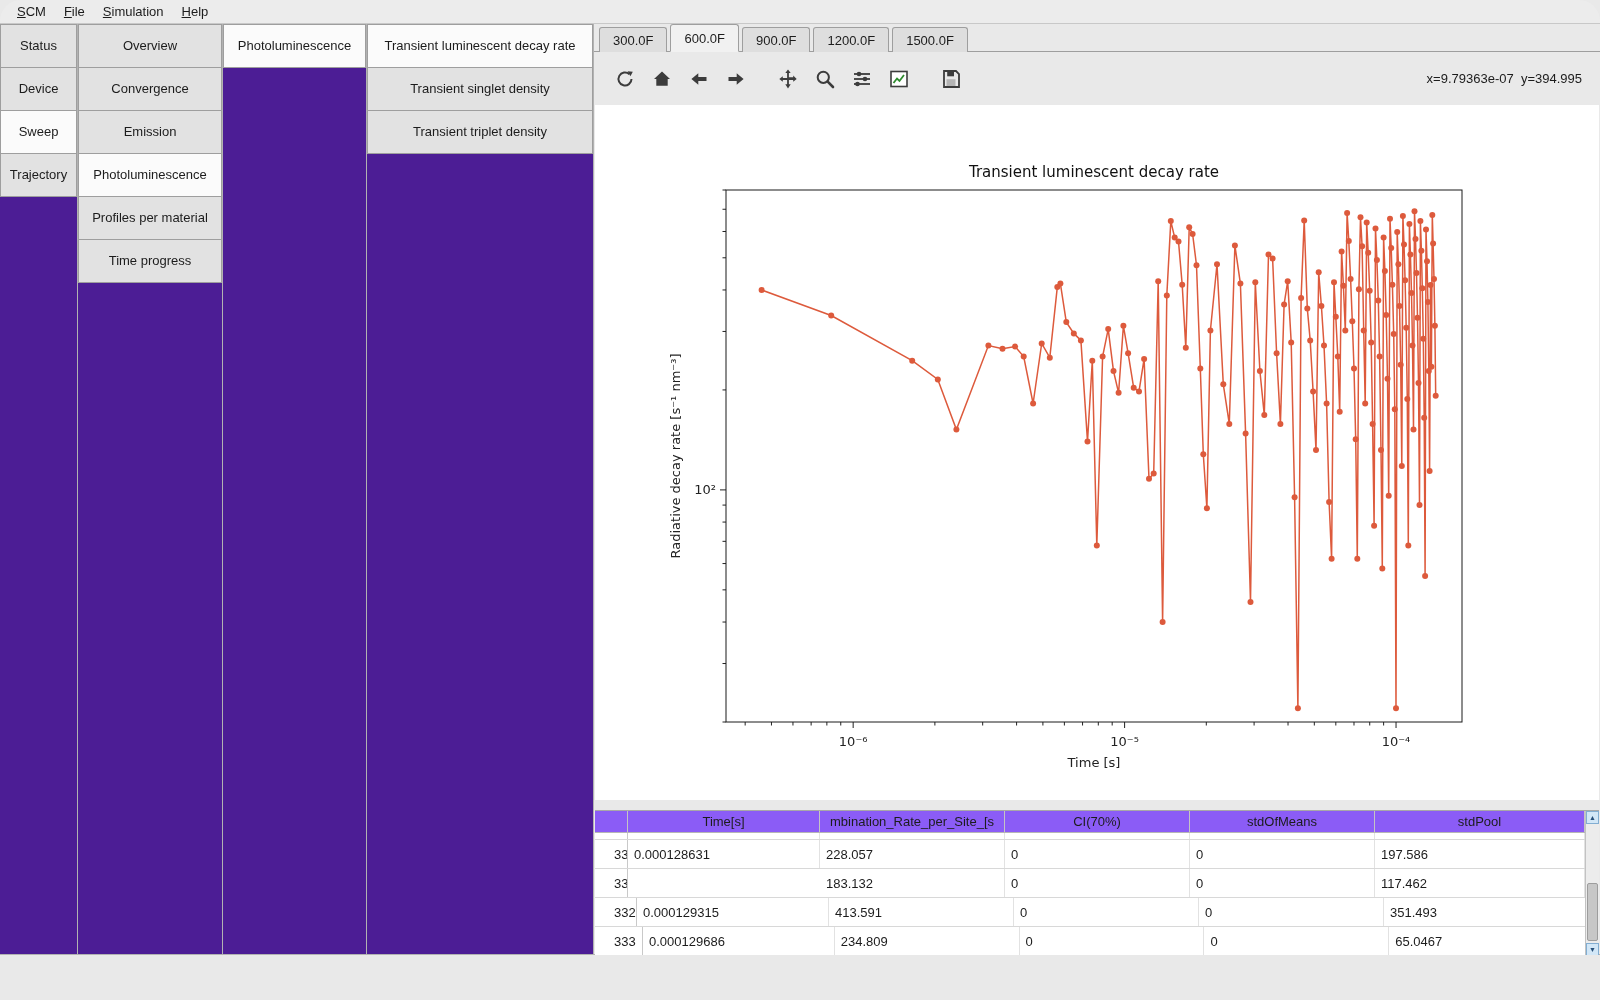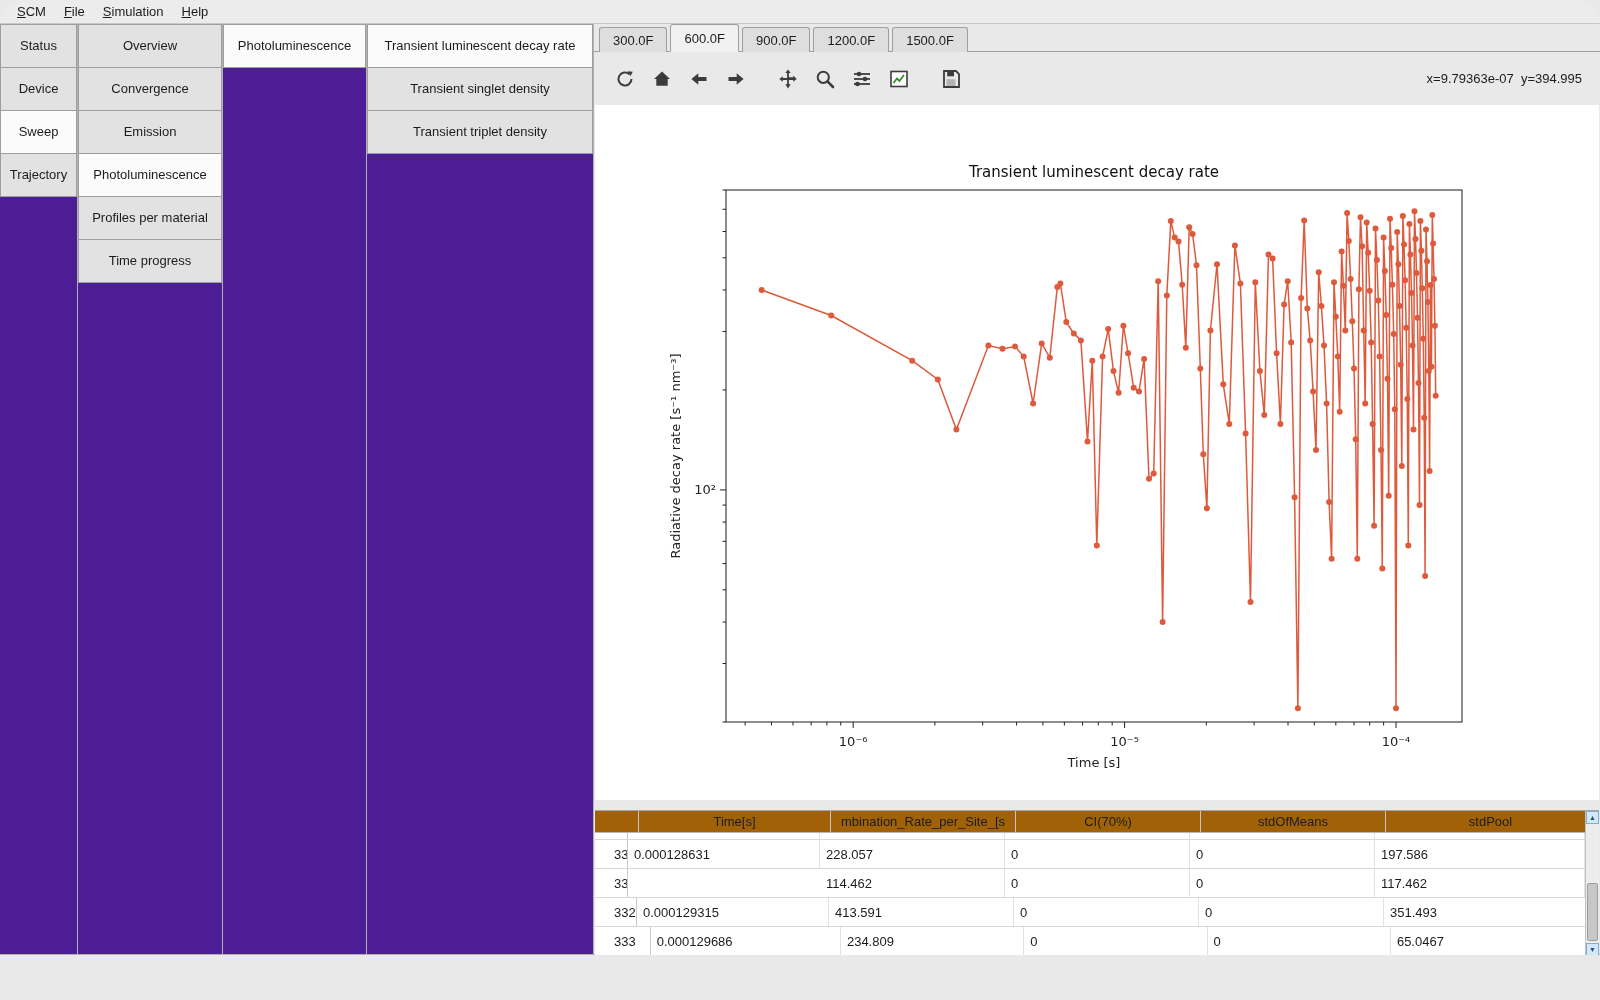--- a/index.html
+++ b/index.html
@@ -34,21 +34,21 @@
 
   
   .figure{position:absolute;left:1px;top:81px;width:1004px;height:695px;background:#ffffff;font-family:"DejaVu Sans",sans-serif;}
   #plot-svg{position:absolute;left:0;top:0;font-family:"DejaVu Sans",sans-serif;}
   .fig-title{position:absolute;left:131px;top:58px;width:736px;text-align:center;font-size:15px;color:#111;}
   .fig-xlabel{position:absolute;left:131px;top:650px;width:736px;text-align:center;font-size:13px;color:#222;}
   .fig-ylabel{position:absolute;left:80px;top:351px;transform:translate(-50%,-50%) rotate(-90deg);white-space:nowrap;font-size:13px;color:#222;}
 
   
   .table-wrap{position:absolute;left:1px;top:786px;width:1004px;height:145px;background:#ffffff;border-top:1px solid #a8a8a8;overflow:hidden;}
-  .thead{display:flex;height:22px;background:#a16207;border-bottom:1px solid #b6b6b6;padding-left:11px;}
+  .thead{display:flex;height:22px;background:#8b5cf6;border-bottom:1px solid #b6b6b6;}
   .th{display:flex;align-items:center;justify-content:center;border-right:1px solid #c4c4c4;overflow:hidden;white-space:nowrap;}
   .trow{display:flex;height:29px;border-bottom:1px solid #d8d8d8;background:#fff;}
   .trow.partial{height:7px;}
   .td{display:flex;align-items:center;padding-left:6px;border-right:1px solid #e2e2e2;overflow:hidden;white-space:nowrap;}
   .td.index{padding-left:19px;border-right:1px solid #c9c9c9;}
   .vscroll{position:absolute;right:0;top:0;width:14px;height:145px;background:#ececec;border-left:1px solid #c2c2c2;}
   .sbtn{position:absolute;left:0;width:13px;height:13px;background:#d2e7f7;border:1px solid #82aed2;color:#27517c;font-size:7px;display:flex;align-items:center;justify-content:center;}
   .sbtn.up{top:0;}
   .sbtn.down{bottom:0;}
   .shandle{position:absolute;left:1px;right:1px;bottom:15px;height:58px;background:#c7c7c7;border:1px solid #9d9d9d;border-radius:2px;}
@@ -399,35 +399,35 @@
             <div class="td index" style="width: 33px;">330</div>
             <div class="td" style="width: 192px;">0.000128631</div>
             <div class="td" style="width: 185px;">228.057</div>
             <div class="td" style="width: 185px;">0</div>
             <div class="td" style="width: 185px;">0</div>
             <div class="td" style="width: 210px;">197.586</div>
           </div>
           <div class="trow">
             <div class="td index" style="width: 33px;">331</div>
             <div class="td" style="width: 192px; margin-top: 28px;">0.000128971</div>
-            <div class="td" style="width: 185px;">114.462</div>
+            <div class="td" style="width: 185px;">183.132</div>
             <div class="td" style="width: 185px;">0</div>
             <div class="td" style="width: 185px;">0</div>
             <div class="td" style="width: 210px;">117.462</div>
           </div>
           <div class="trow">
             <div class="td index" style="width: 42px;">332</div>
             <div class="td" style="width: 192px;">0.000129315</div>
             <div class="td" style="width: 185px;">413.591</div>
             <div class="td" style="width: 185px;">0</div>
             <div class="td" style="width: 185px;">0</div>
             <div class="td" style="width: 210px;">351.493</div>
           </div>
           <div class="trow">
-            <div class="td index" style="width: 56px;">333</div>
+            <div class="td index" style="width: 48px;">333</div>
             <div class="td" style="width: 192px;">0.000129686</div>
             <div class="td" style="width: 185px;">234.809</div>
             <div class="td" style="width: 185px;">0</div>
             <div class="td" style="width: 185px;">0</div>
             <div class="td" style="width: 210px;">65.0467</div>
           </div>
         </div>
       <div class="vscroll">
         <div class="sbtn up">▲</div>
         <div class="shandle"></div>

